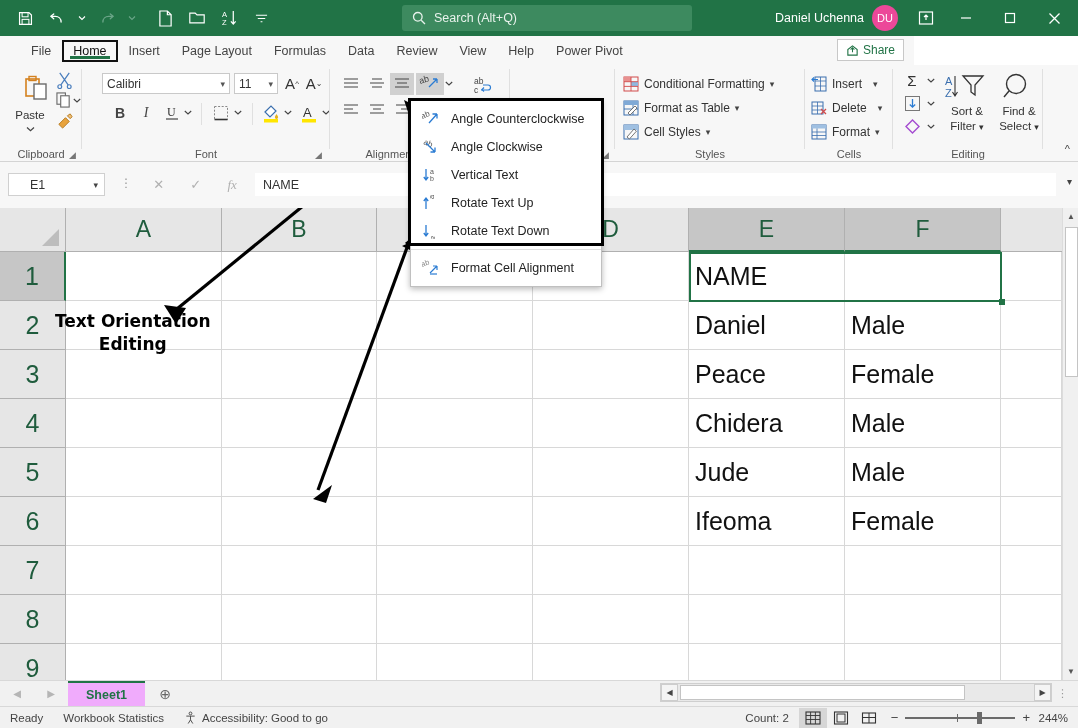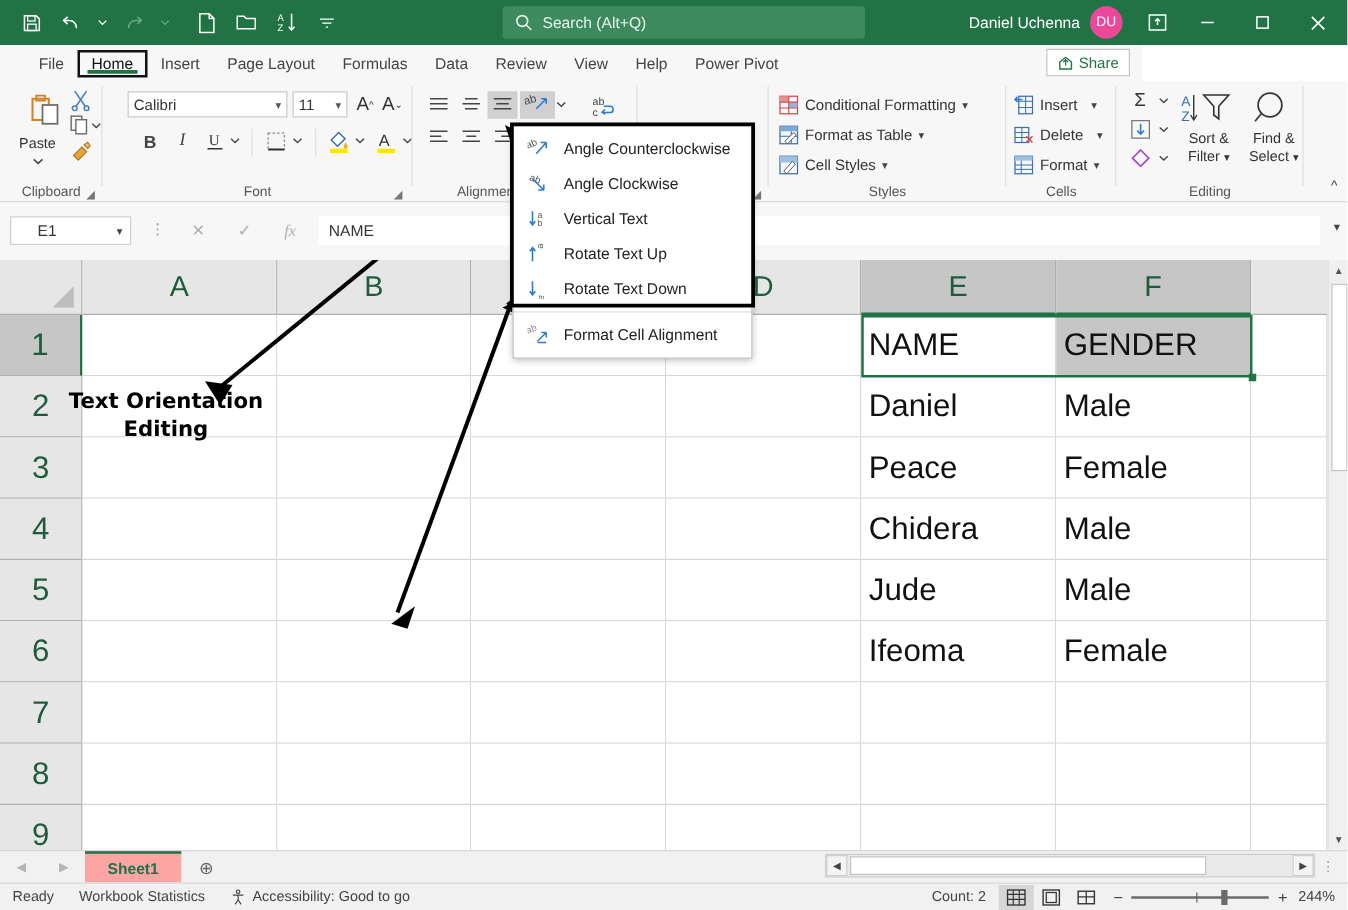--- a/index.html
+++ b/index.html
@@ -221,21 +221,21 @@
     background:#fff; border:1px solid #c4c4c4;
   }
 
   
   .tabbar {
     position:absolute; left:0; top:680px; width:1078px; height:26px;
     background:#f1f1f1; border-top:1px solid #d8d8d8; display:flex; align-items:center;
   }
   .navbtns { display:flex; width:68px; justify-content:space-around; color:#b5b5b5; font-size:10px;}
   .sheettab {
-    height:25px; padding:0 18px; background:#fca5a5;
+    height:25px; padding:0 18px; background:#f0abfc;
     border-top:2px solid #217346; color:#217346; font-weight:bold; font-size:12.5px;
     display:flex; align-items:center;
   }
   .addsheet {
     width:40px; display:flex; align-items:center; justify-content:center;
     color:#666; font-size:14px;
   }
   .tab-dots { margin-left:auto; color:#999; font-size:11px; padding-right:10px; }
   .hscroll {
     position:absolute; left:660px; top:683px; width:392px; height:19px;
@@ -715,21 +715,20 @@
     <div class="rowhdr" style="top:289px;height:49px">6</div>
     <div class="rowhdr" style="top:338px;height:49px">7</div>
     <div class="rowhdr" style="top:387px;height:49px">8</div>
     <div class="rowhdr" style="top:436px;height:49px">9</div>
 
     <div class="cell" style="left:66px;top:44px;width:156px;height:49px"></div>
     <div class="cell" style="left:222px;top:44px;width:155px;height:49px"></div>
     <div class="cell" style="left:377px;top:44px;width:156px;height:49px"></div>
     <div class="cell" style="left:533px;top:44px;width:156px;height:49px"></div>
     <div class="cell" style="left:689px;top:44px;width:156px;height:49px">NAME</div>
-    <div class="cell shaded" style="left:845px;top:44px;width:156px;height:49px">GENDER</div>
     <div class="cell" style="left:1001px;top:44px;width:61px;height:49px"></div>
 
     <div class="cell" style="left:66px;top:93px;width:156px;height:49px"></div>
     <div class="cell" style="left:222px;top:93px;width:155px;height:49px"></div>
     <div class="cell" style="left:377px;top:93px;width:156px;height:49px"></div>
     <div class="cell" style="left:533px;top:93px;width:156px;height:49px"></div>
     <div class="cell" style="left:689px;top:93px;width:156px;height:49px">Daniel</div>
     <div class="cell" style="left:845px;top:93px;width:156px;height:49px">Male</div>
     <div class="cell" style="left:1001px;top:93px;width:61px;height:49px"></div>
 

